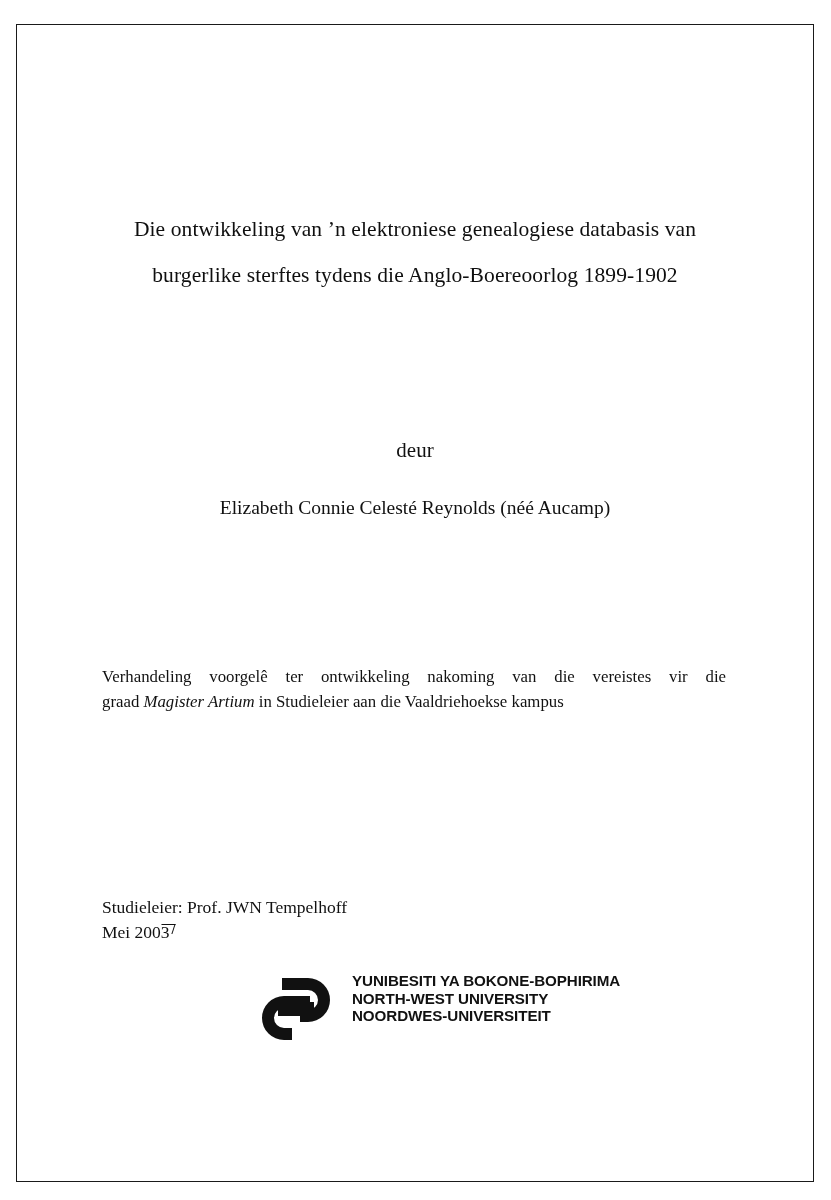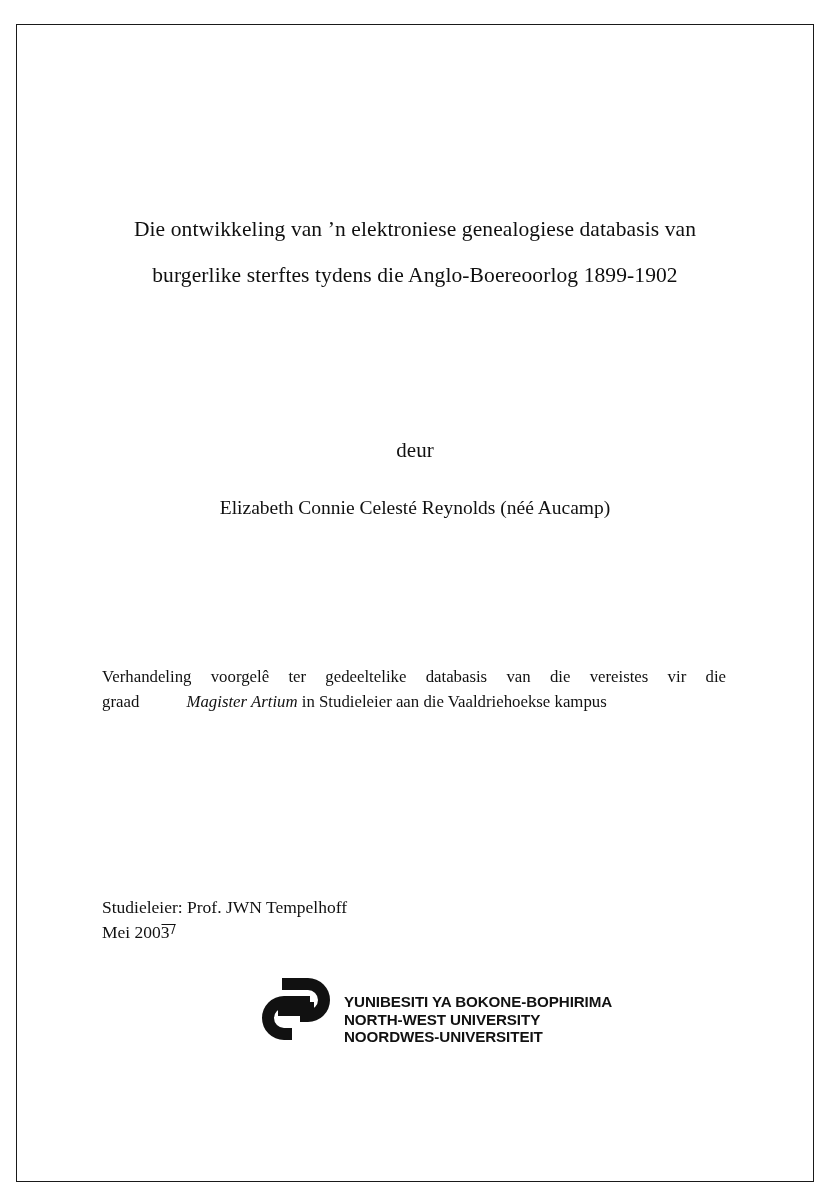--- a/index.html
+++ b/index.html
@@ -86,21 +86,20 @@
   .statement-block .line-1 {
     text-align: justify;
     text-align-last: justify;
   }
   .statement-block .line-2,
   .statement-block .line-3 {
     text-align: left;
   }
   .statement-block i {
     font-style: italic;
-    margin-left: 43px;
   }
 
   .supervisor-block {
     position: absolute;
     top: 871px;
     left: 2px;
     width: 500px;
     font-size: 17.5px;
     line-height: 25px;
     text-align: left;
@@ -121,22 +120,22 @@
     border-right: 1.6px solid #111;
     transform: skewX(-18deg);
   }
 
   .logo-block {
     position: absolute;
     top: 948px;
     left: 148px;
     width: 420px;
     display: flex;
-    align-items: flex-end;
-    gap: 0;
+    align-items: flex-start;
+    gap: 8px;
   }
   .logo-mark {
     width: 96px;
     height: 74px;
     flex: 0 0 96px;
     position: relative;
   }
   .logo-mark svg { display: block; }
   .logo-text {
     font-family: "Liberation Sans", sans-serif;
@@ -160,21 +159,21 @@
       <div class="title-line">Die ontwikkeling van ’n elektroniese genealogiese databasis van</div>
       <div class="title-line">burgerlike sterftes tydens die Anglo-Boereoorlog 1899-1902</div>
     </div>
 
     <div class="author-block">
       <div class="byword">deur</div>
       <div class="author-name">Elizabeth Connie Celesté Reynolds (néé Aucamp)</div>
     </div>
 
     <div class="statement-block">
-      <div class="line-1">Verhandeling voorgelê ter gedeeltelike databasis van die vereistes vir die</div>
+      <div class="line-1">Verhandeling voorgelê ter ontwikkeling nakoming van die vereistes vir die</div>
       <div class="line-2"><span>graad </span><i>Magister Artium</i><span> in Studieleier aan die Vaaldriehoekse kampus</span></div>
     </div>
 
     <div class="supervisor-block">
       <div>Studieleier: Prof. JWN Tempelhoff</div>
       <div><span class="date-line">Mei 2003</span></div>
     </div>
 
     <div class="logo-block">
       <span class="logo-mark">

